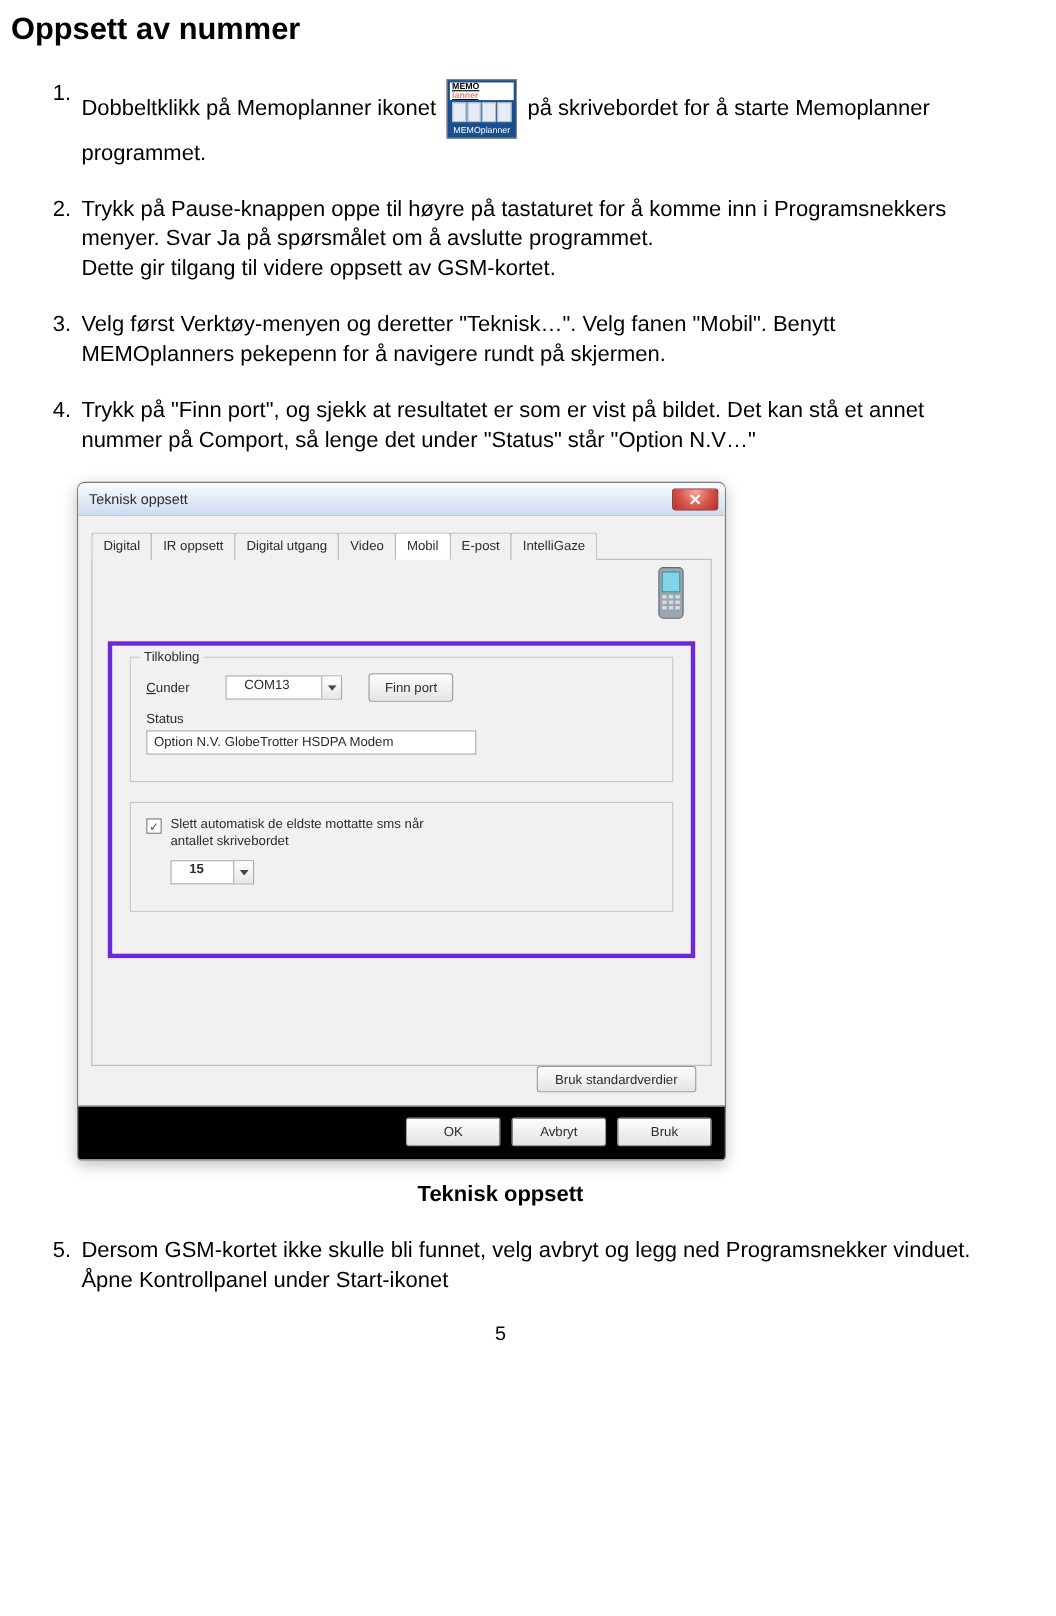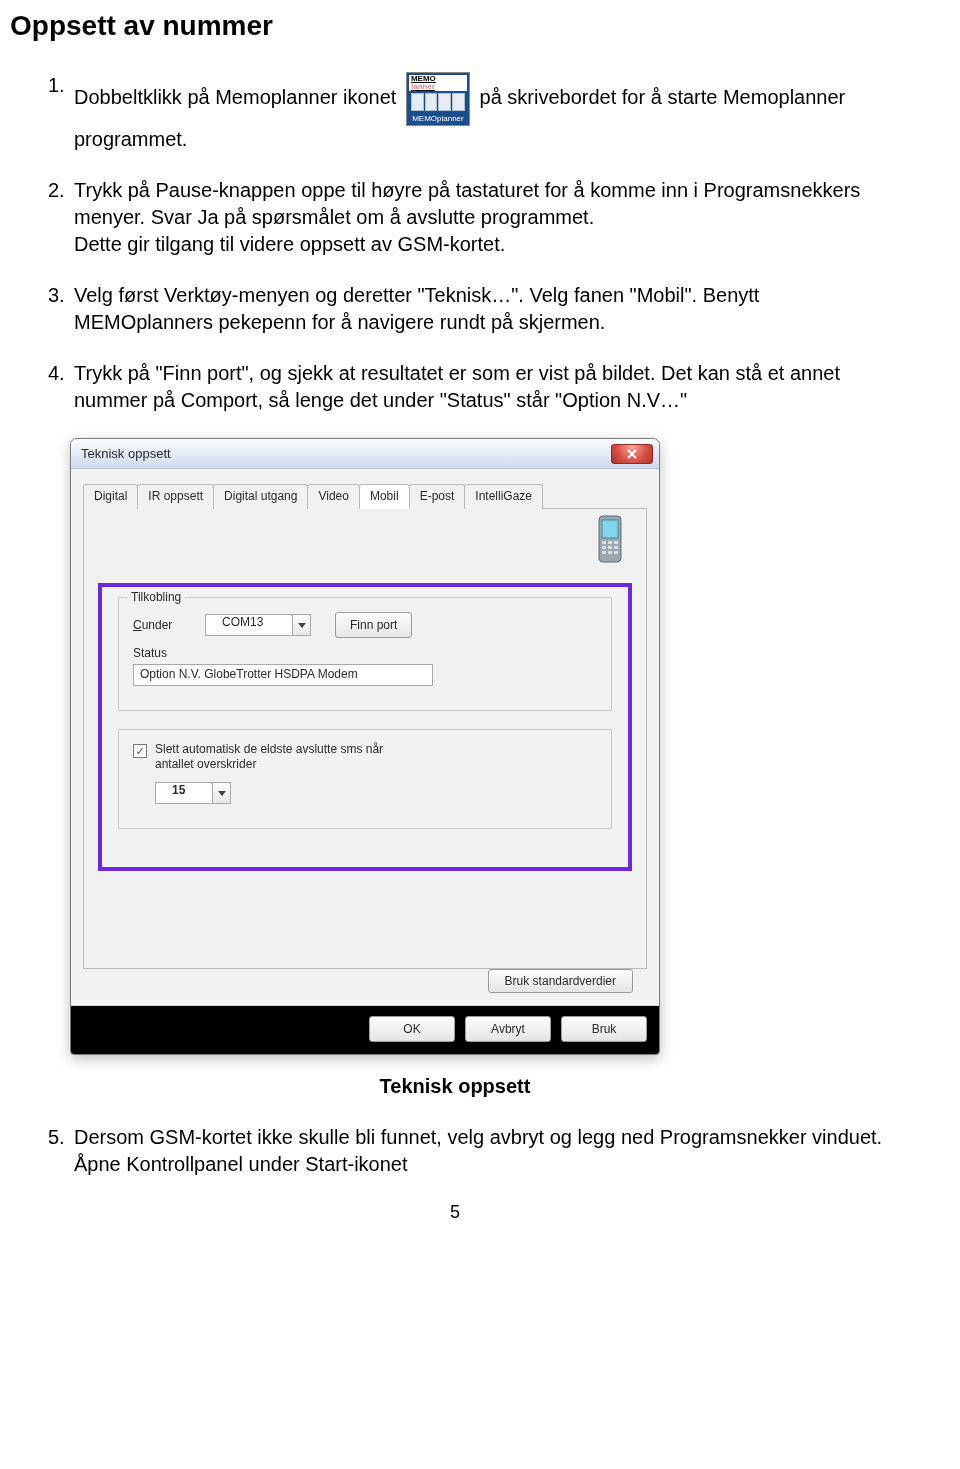--- a/index.html
+++ b/index.html
@@ -305,21 +305,21 @@
               <span class="lbl nolabelunder">Status</span>
             </div>
             <div class="row">
               <div class="txtbox">Option N.V. GlobeTrotter HSDPA Modem</div>
             </div>
           </div>
 
           <div class="group" style="padding-top:12px;">
             <div class="checkbox-row">
               <div class="chk"></div>
-              <div class="multiline" style="max-width:260px;">Slett automatisk de eldste avslutte sms når antallet overskrider</div>
+              <div class="multiline" style="max-width:260px;">Slett automatisk de eldste mottatte sms når antallet skrivebordet</div>
             </div>
             <div class="row" style="margin-top:10px;font-weight:bold;">
               <div class="combo" style="width:76px; margin-left:22px;">
                 <span>15</span>
                 <span class="caret">
                   <svg width="8" height="5" viewBox="0 0 8 5">
                       <path d="M0 0 L8 0 L4 5 Z" fill="#444"></path>
                     </svg>
                 </span>
               </div>

